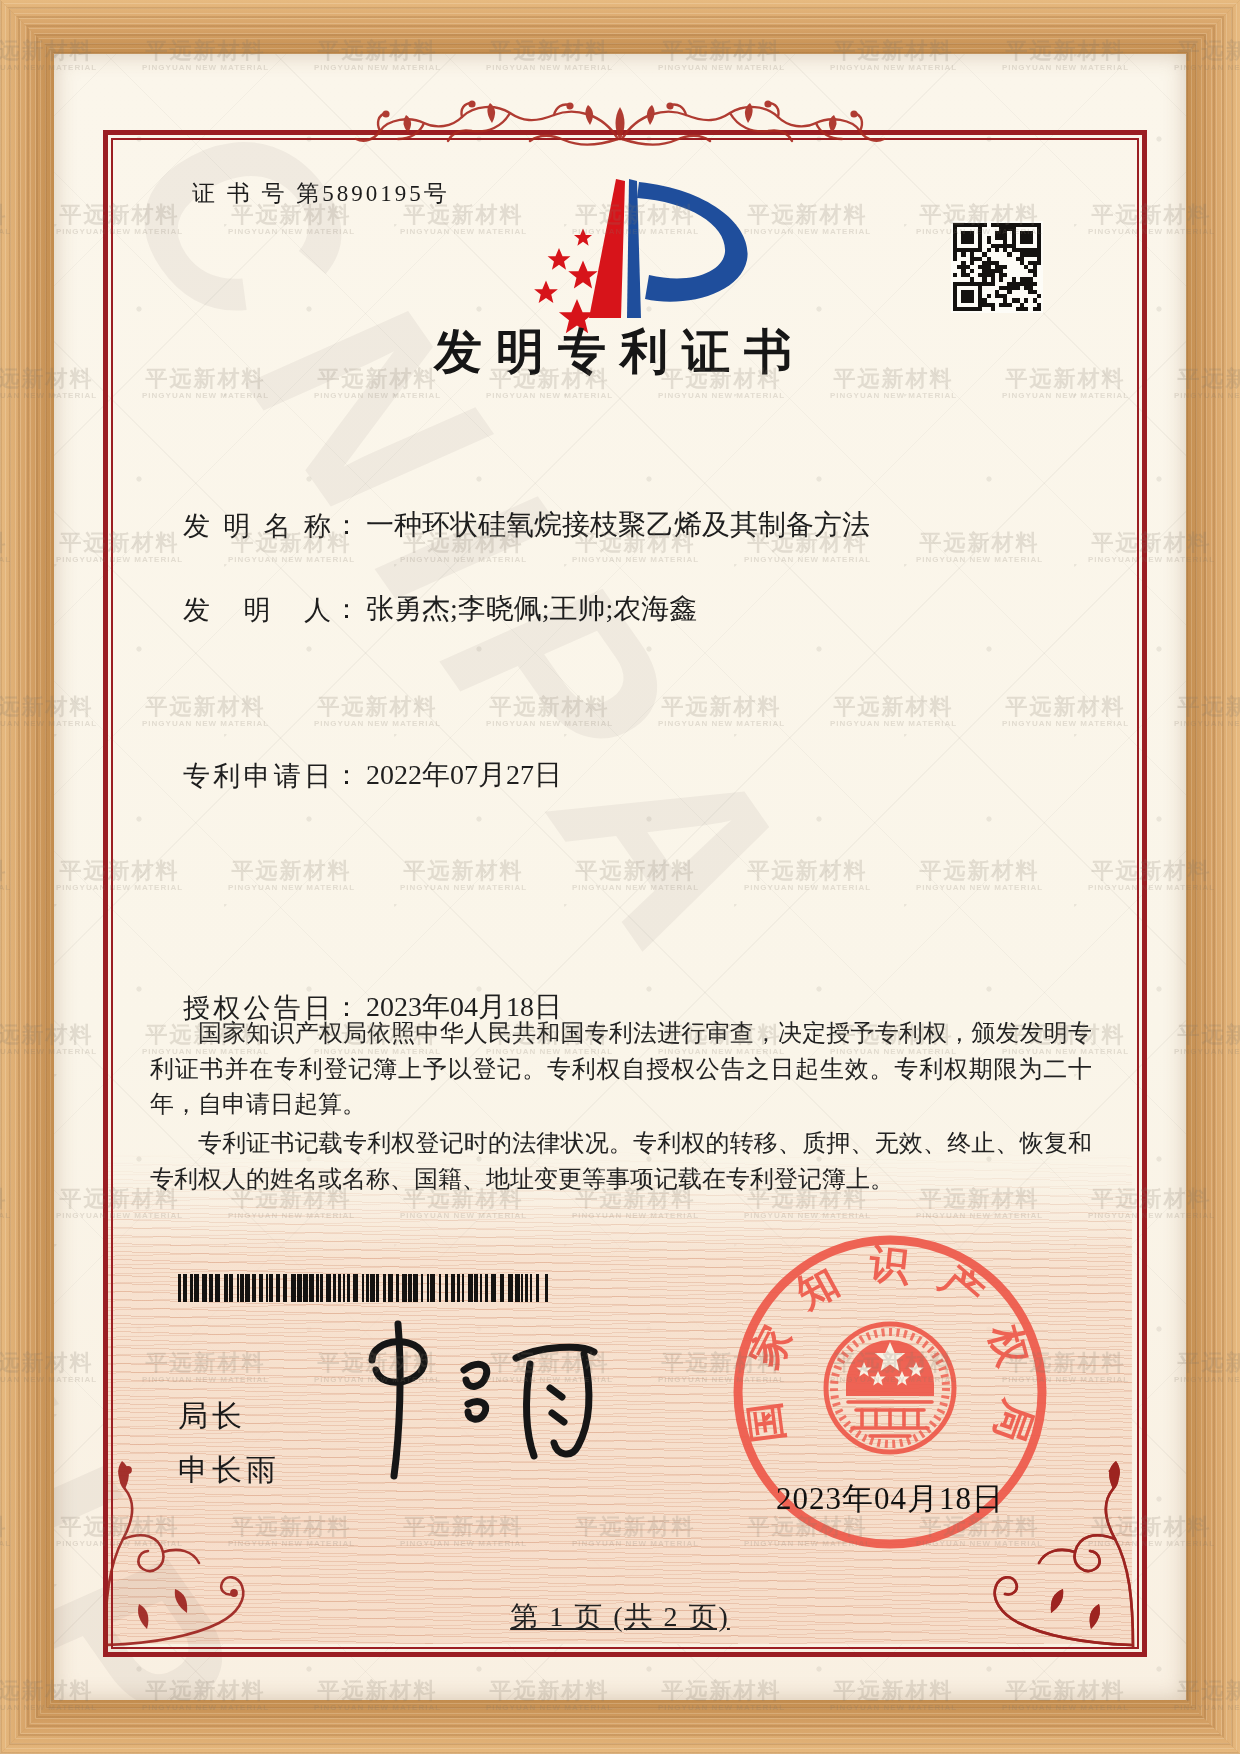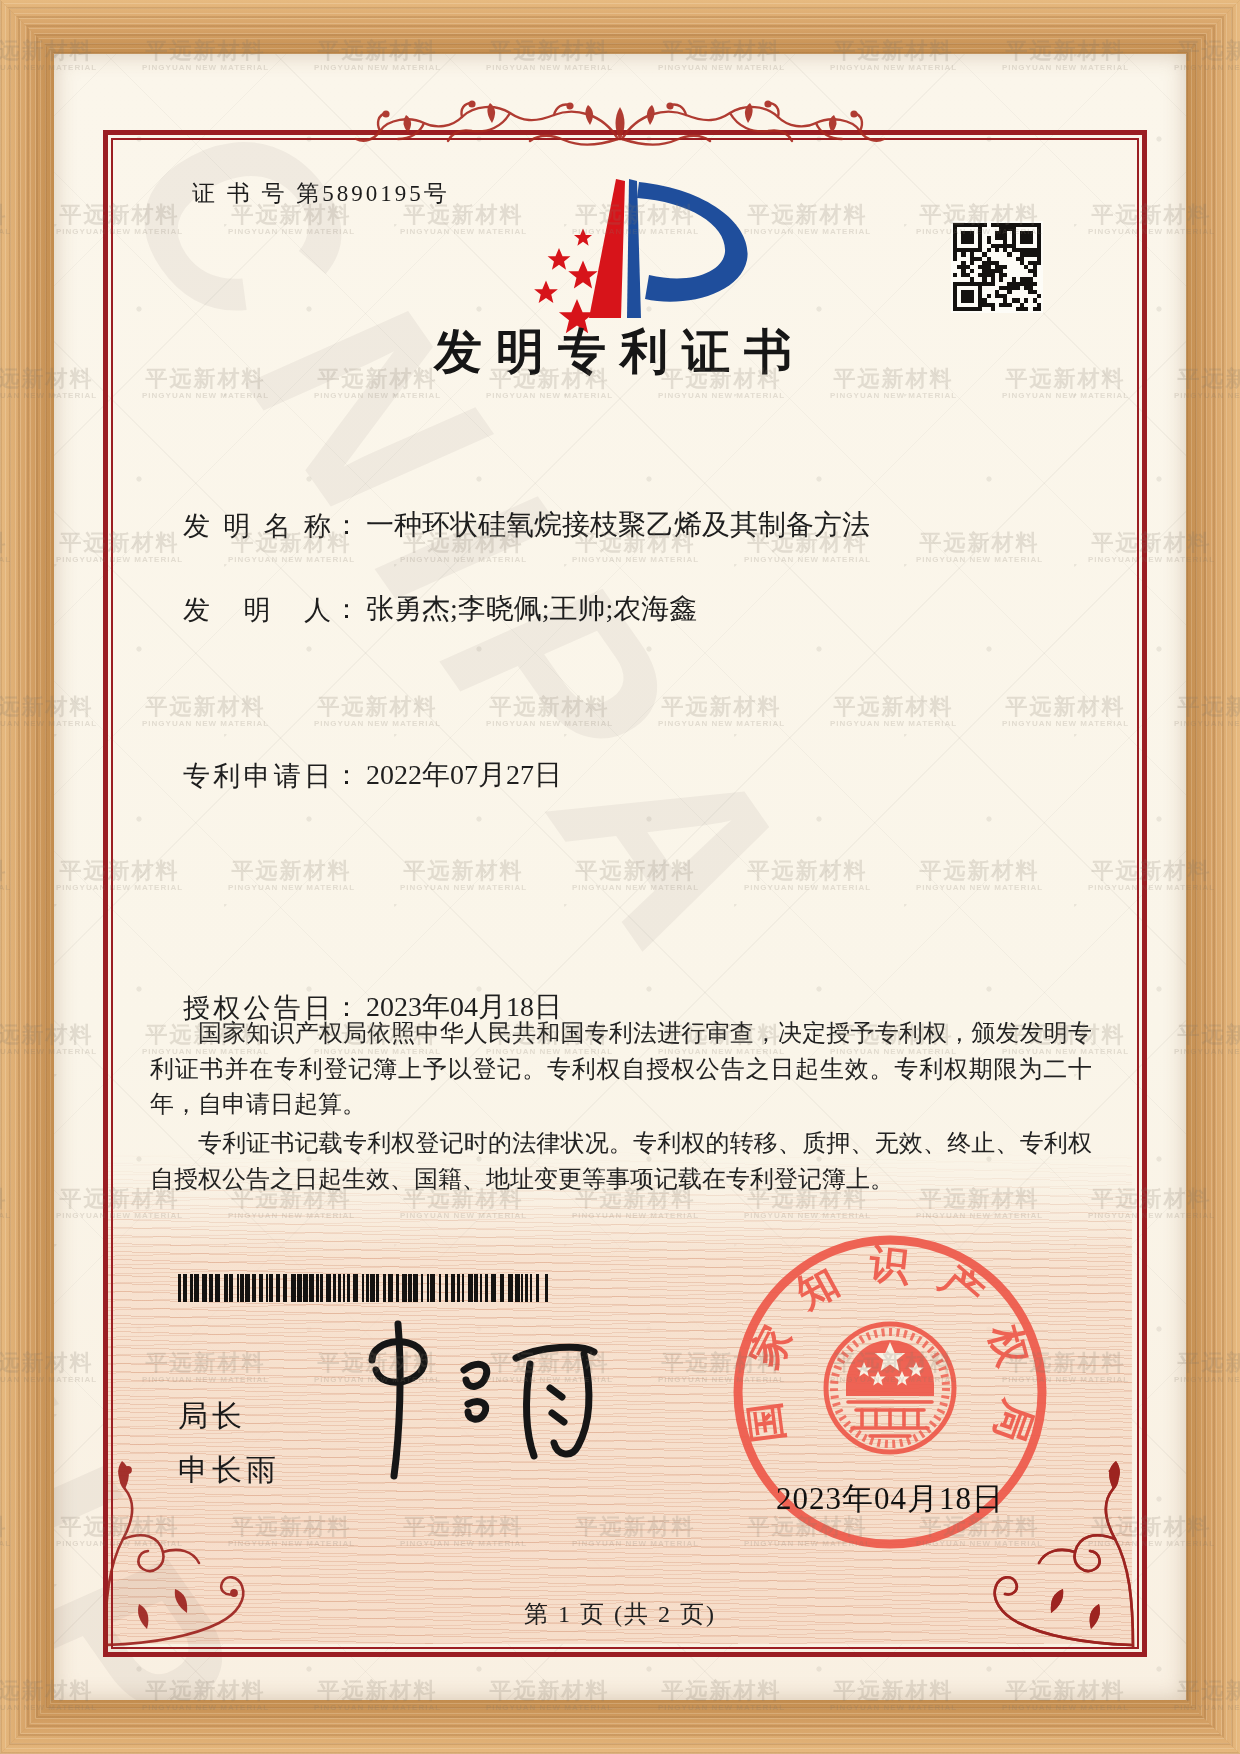--- a/index.html
+++ b/index.html
@@ -80,21 +80,21 @@
 
   .barcode{position:absolute;left:178px;top:1274px;width:370px;height:28px;z-index:4;}
   .sig-label{position:absolute;left:178px;z-index:4;font-family:"Liberation Sans","DejaVu Sans",sans-serif;
              font-size:30px;color:#1a1a1a;letter-spacing:4px;}
   .signature{position:absolute;left:338px;top:1312px;z-index:5;}
 
   .seal{position:absolute;left:725px;top:1227px;z-index:5;opacity:.93;}
   .seal-date{position:absolute;left:725px;top:1478px;width:330px;z-index:6;text-align:center;
              font-size:31px;color:#111;letter-spacing:1px;}
 
-  .pagefoot{position:absolute;left:0;top:1598px;width:1240px;z-index:4;text-align:center;font-size:24px;color:#222;letter-spacing:2px;}
+  .pagefoot{position:absolute;left:0;top:1598px;width:1240px;z-index:4;text-align:center;font-size:28px;color:#222;letter-spacing:2px;text-decoration:underline;}
   .contnote{position:absolute;left:0;top:1658px;width:1240px;z-index:4;text-align:center;font-size:29px;color:#222;letter-spacing:8px;}
 
   
   .wm{position:absolute;z-index:9;text-align:center;color:rgba(128,120,106,.20);pointer-events:none;white-space:nowrap;}
   .wm b{display:block;font-family:"Liberation Sans",sans-serif;font-size:22px;letter-spacing:2px;line-height:1;}
   .wm span{display:block;font-family:"Liberation Sans",sans-serif;font-weight:bold;font-size:8px;letter-spacing:1px;line-height:1.5;}
 </style>
 </head>
 <body>
 
@@ -626,21 +626,21 @@
     <span class="lbl">发明人</span><span class="colon">：</span><span class="val">张勇杰;李晓佩;王帅;农海鑫</span>
   </div>
   <div class="row" style="left:155px;top:756px">
     <span class="lbl">专利申请日</span><span class="colon">：</span><span class="val">2022年07月27日</span>
   </div>
   <div class="row" style="left:155px;top:988px">
     <span class="lbl">授权公告日</span><span class="colon">：</span><span class="val">2023年04月18日</span>
   </div>
 
   <div class="para" style="top:1016px">国家知识产权局依照中华人民共和国专利法进行审查，决定授予专利权，颁发发明专利证书并在专利登记簿上予以登记。专利权自授权公告之日起生效。专利权期限为二十年，自申请日起算。</div>
-  <div class="para" style="top:1126px">专利证书记载专利权登记时的法律状况。专利权的转移、质押、无效、终止、专利权自授权公告之日起生效、国籍、地址变更等事项记载在专利登记簿上。</div>
+  <div class="para" style="top:1126px">专利证书记载专利权登记时的法律状况。专利权的转移、质押、无效、终止、恢复和专利权人的姓名或名称、国籍、地址变更等事项记载在专利登记簿上。</div>
 
   <svg class="barcode" id="barcode" width="370" height="28" shape-rendering="crispEdges">
       <rect x="0" y="0" width="3" height="28" fill="#141210"></rect>
       <rect x="5" y="0" width="4" height="28" fill="#141210"></rect>
       <rect x="12" y="0" width="3" height="28" fill="#141210"></rect>
       <rect x="16" y="0" width="5" height="28" fill="#141210"></rect>
       <rect x="24" y="0" width="5" height="28" fill="#141210"></rect>
       <rect x="31" y="0" width="4" height="28" fill="#141210"></rect>
       <rect x="37" y="0" width="5" height="28" fill="#141210"></rect>
       <rect x="46" y="0" width="4" height="28" fill="#141210"></rect>

